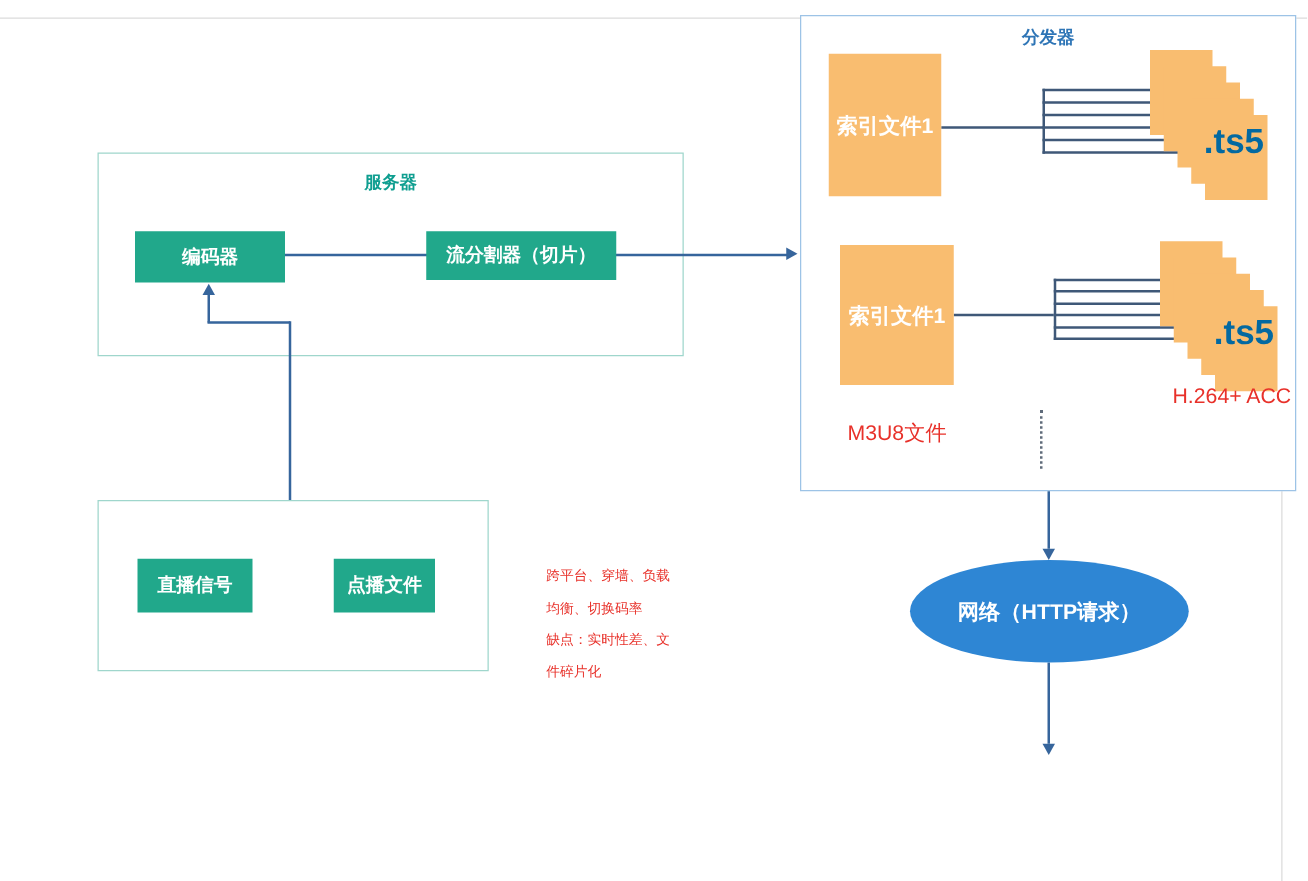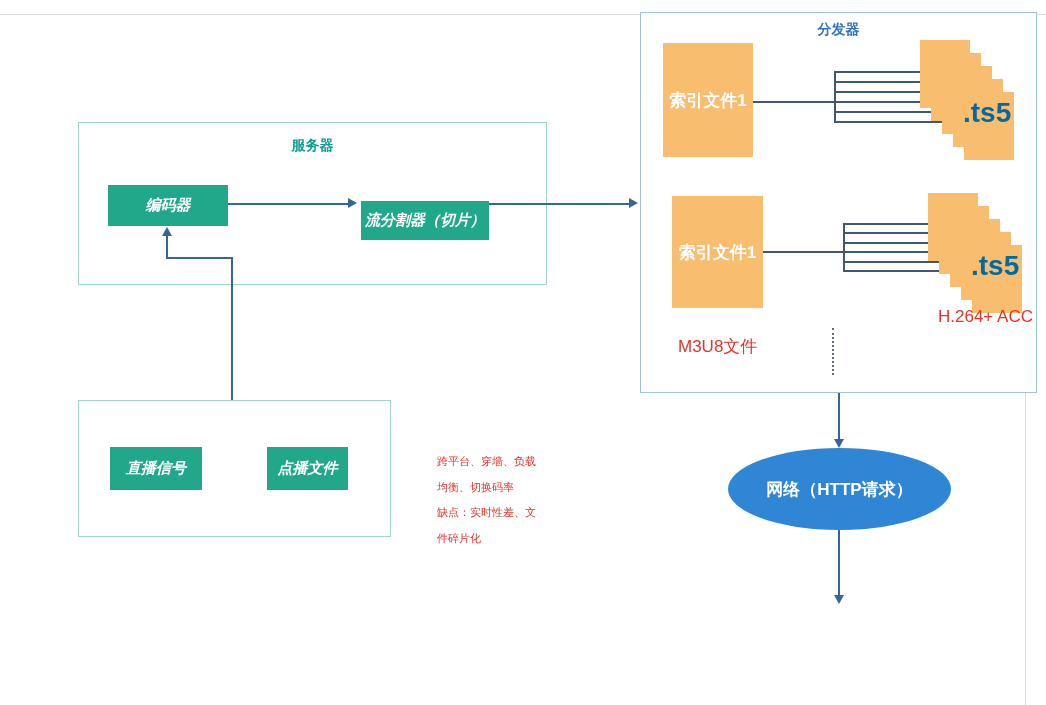--- a/index.html
+++ b/index.html
@@ -21,21 +21,21 @@
   .line{background:var(--c-arrow,#36659c);z-index:2;}
   .comb{background:var(--c-line-dark,#3f5878);z-index:2;height:1.5px;}
   .combv{background:var(--c-line-dark,#3f5878);z-index:2;width:1.5px;}
   .ah{width:0;height:0;z-index:2;}
   .ah-r{border-top:5px solid transparent;border-bottom:5px solid transparent;border-left:9px solid var(--c-arrow,#36659c);}
   .ah-u{border-left:5px solid transparent;border-right:5px solid transparent;border-bottom:9px solid var(--c-arrow,#36659c);}
   .ah-d{border-left:5px solid transparent;border-right:5px solid transparent;border-top:9px solid var(--c-arrow,#36659c);}
   .dotted{width:0;border-left:2px dotted #5f6b7a;z-index:2;}
   
   .node{z-index:3;display:flex;align-items:center;justify-content:center;color:#fff;font-weight:bold;box-sizing:border-box;}
-  .node.teal{background:var(--c-teal,#21a88b);font-size:15px;font-style:italic;}
+  .node.teal{background:var(--c-teal,#21a88b);font-size:15px;}
   .node.orange{background:var(--c-orange,#f9bd70);font-size:17px;}
   .stack-rect{background:var(--c-orange,#f9bd70);z-index:3;}
   .ts-label{z-index:4;color:#0369a1;font-weight:bold;font-size:28px;text-align:right;}
   .ellipse{border-radius:50%;background:var(--c-ellipse,#2e86d4);font-size:17px;align-items:center;}
   .client{background:var(--c-client,#4a6b8f);font-size:17px;letter-spacing:.5px;}
   .redtext{color:var(--c-red,#e8312a);z-index:3;font-size:17px;white-space:nowrap;}
   .annotation-line{color:var(--c-red,#e8312a);z-index:3;font-size:11px;line-height:25.5px;white-space:nowrap;}
 </style>
 </head>
 <body>
@@ -55,21 +55,21 @@
   <div class="abs ah ah-r" style="left:629px;top:198px;"></div>
 
   <div class="abs line" style="left:231px;top:257px;width:1.5px;height:143px;"></div>
   <div class="abs line" style="left:166px;top:257px;width:66px;height:1.5px;"></div>
   <div class="abs line" style="left:166px;top:235px;width:1.5px;height:23px;"></div>
   <div class="abs ah ah-u" style="left:162px;top:227px;"></div>
 
   <div class="abs node teal" style="left:108px;top:185px;width:120px;height:41px;">
     <span>编码器</span>
   </div>
-  <div class="abs node teal" style="left:361px;top:185px;width:128px;height:39px;margin-top:16px;">
+  <div class="abs node teal" style="left:341px;top:185px;width:152px;height:39px;">
     <span>流分割器（切片）</span>
   </div>
 
   <div class="abs frame teal" style="left:78px;top:400px;width:313px;height:137px;"></div>
   <div class="abs node teal" style="left:110px;top:447px;width:92px;height:43px;">
     <span>直播信号</span>
   </div>
   <div class="abs node teal" style="left:267px;top:447px;width:81px;height:43px;">
     <span>点播文件</span>
   </div>

